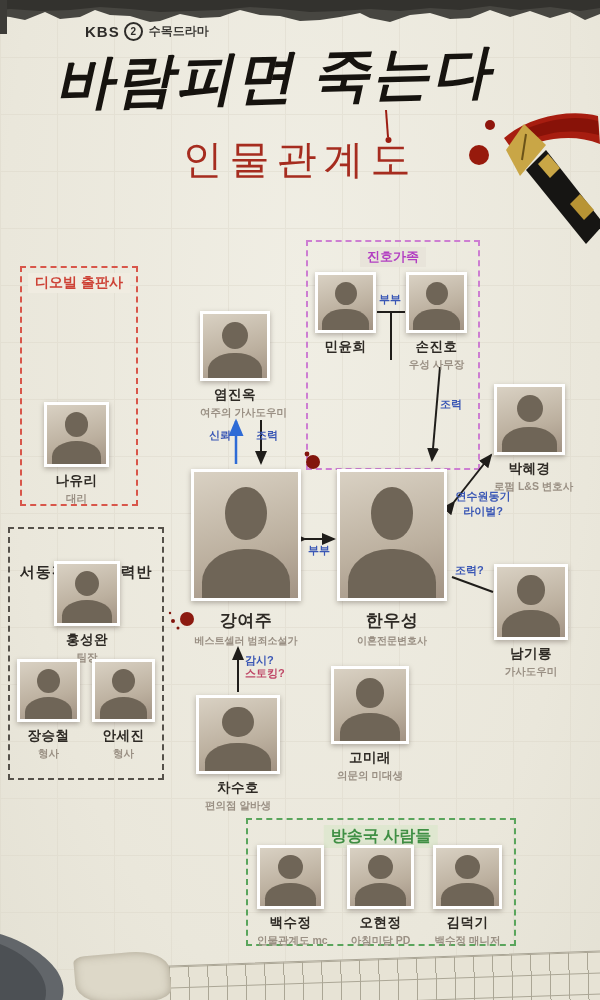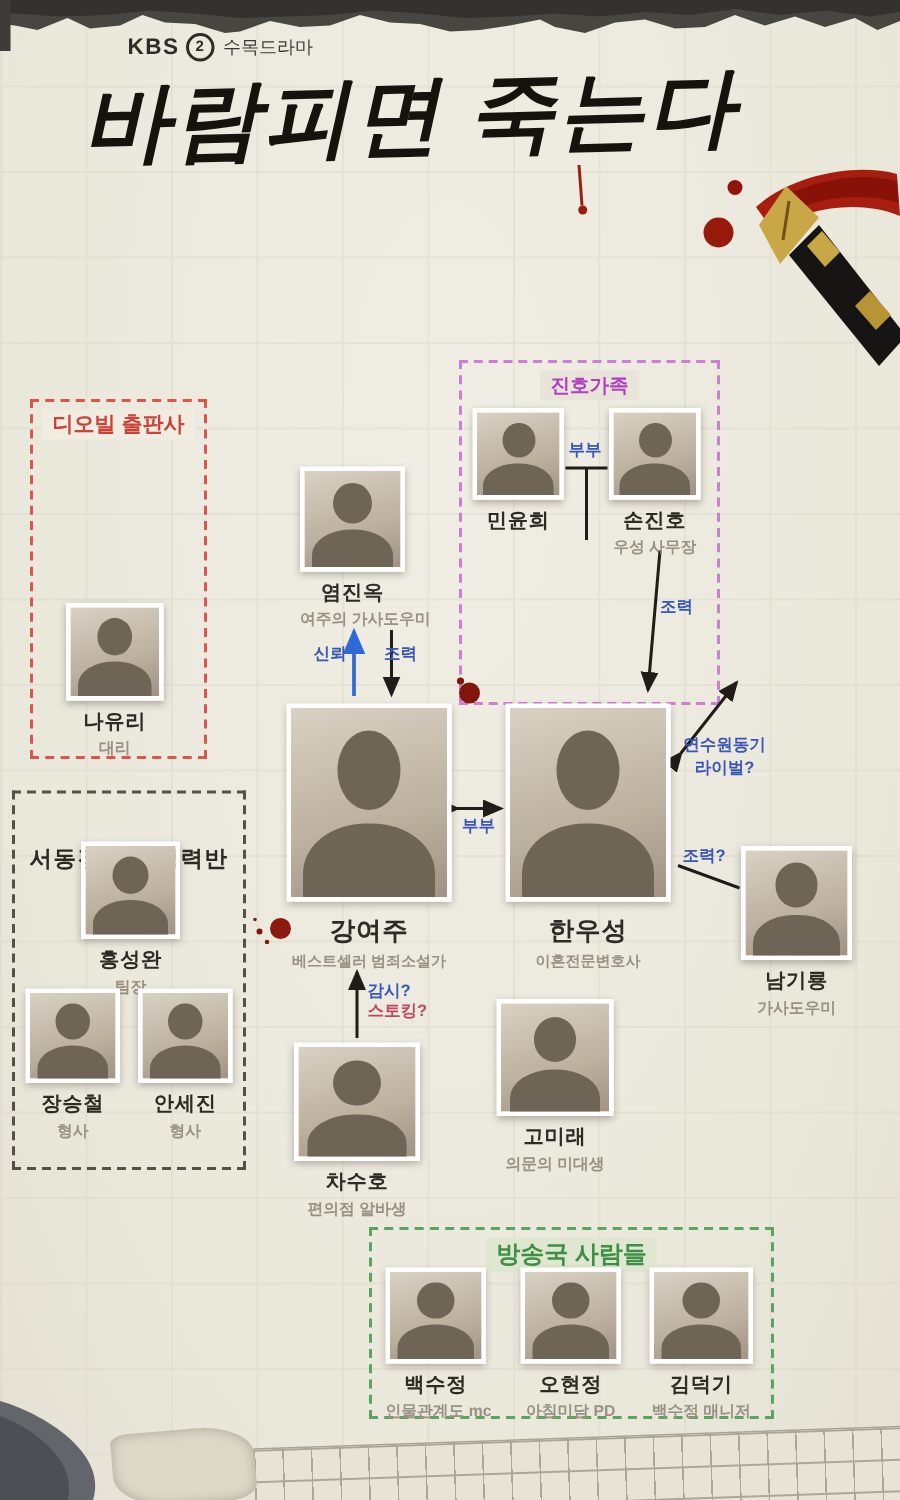--- a/index.html
+++ b/index.html
@@ -10,21 +10,21 @@
          background:radial-gradient(ellipse at 50% 30%, #f0eee4 0%, #eae7db 70%, #e4e1d4 100%);}
   .gridlines{position:absolute;inset:0;z-index:1;opacity:.45;pointer-events:none;
        background-image:linear-gradient(#dcd7c9 1px,transparent 1px),
                         linear-gradient(90deg,#dcd7c9 1px,transparent 1px);
        background-size:57px 57px;}
   
   .kbs{position:absolute;left:85px;top:22px;z-index:5;display:flex;align-items:center;gap:4px;}
   .kbs .kbs-word{font-weight:bold;font-size:15px;letter-spacing:1px;color:#2e2c29;}
   .kbs .badge{width:15px;height:15px;border:2px solid #2e2c29;border-radius:50%;
        font-size:10px;font-weight:bold;color:#2e2c29;display:flex;align-items:center;justify-content:center;}
-  .kbs .slot{font-size:12px;font-weight:normal;color:#3a3834;margin-left:2px;}
+  .kbs .slot{font-size:12px;font-weight:bold;color:#3a3834;margin-left:2px;}
   .main-title{position:absolute;left:55px;top:38px;width:490px;z-index:5;
        font-family:"Liberation Serif",serif;font-style:italic;font-weight:bold;
        font-size:58px;letter-spacing:2px;color:#16130f;transform:rotate(-1.5deg);
        white-space:nowrap;}
   .sub-title{position:absolute;left:165px;top:132px;width:270px;z-index:5;text-align:center;
        font-family:"Liberation Serif",serif;font-size:40px;letter-spacing:7px;
        color:#a62c1f;font-weight:500;}
   
   .gbox{position:absolute;z-index:2;border:2px dashed;}
   .gbox .gtitle{position:absolute;top:5px;left:50%;transform:translateX(-50%);
@@ -74,20 +74,21 @@
 
 <div class="stage">
   <div class="gridlines"></div>
 
   <div class="kbs">
     <span class="kbs-word">KBS</span>
     <span class="badge">2</span>
     <span class="slot">수목드라마</span>
   </div>
   <div class="main-title">바람피면 죽는다</div>
+  <div class="sub-title">인물관계도</div>
 
   <div class="gbox box-pub">
     <span class="gtitle">디오빌 출판사</span>
   </div>
   <div class="gbox box-fam">
     <span class="gtitle">진호가족</span>
   </div>
   <div class="gbox box-pol">
     <span class="gtitle">서동경찰서 강력반</span>
   </div>
@@ -159,20 +160,25 @@
   <div class="card" style="left:406px;top:272px;width:61px">
     <div class="photo" style="height:61px"></div>
     <div class="cname">손진호</div>
     <div class="crole">우성 사무장</div>
   </div>
   <div class="card" style="left:200px;top:311px;width:70px">
     <div class="photo" style="height:70px"></div>
     <div class="cname">염진옥</div>
     <div class="crole">여주의 가사도우미</div>
   </div>
+  <div class="card" style="left:494px;top:384px;width:71px">
+    <div class="photo" style="height:71px"></div>
+    <div class="cname">박혜경</div>
+    <div class="crole">로펌 L&amp;S 변호사</div>
+  </div>
   <div class="card big" style="left:191px;top:469px;width:110px">
     <div class="photo" style="height:132px"></div>
     <div class="cname">강여주</div>
     <div class="crole">베스트셀러 범죄소설가</div>
   </div>
   <div class="card big" style="left:337px;top:469px;width:110px">
     <div class="photo" style="height:132px"></div>
     <div class="cname">한우성</div>
     <div class="crole">이혼전문변호사</div>
   </div>

